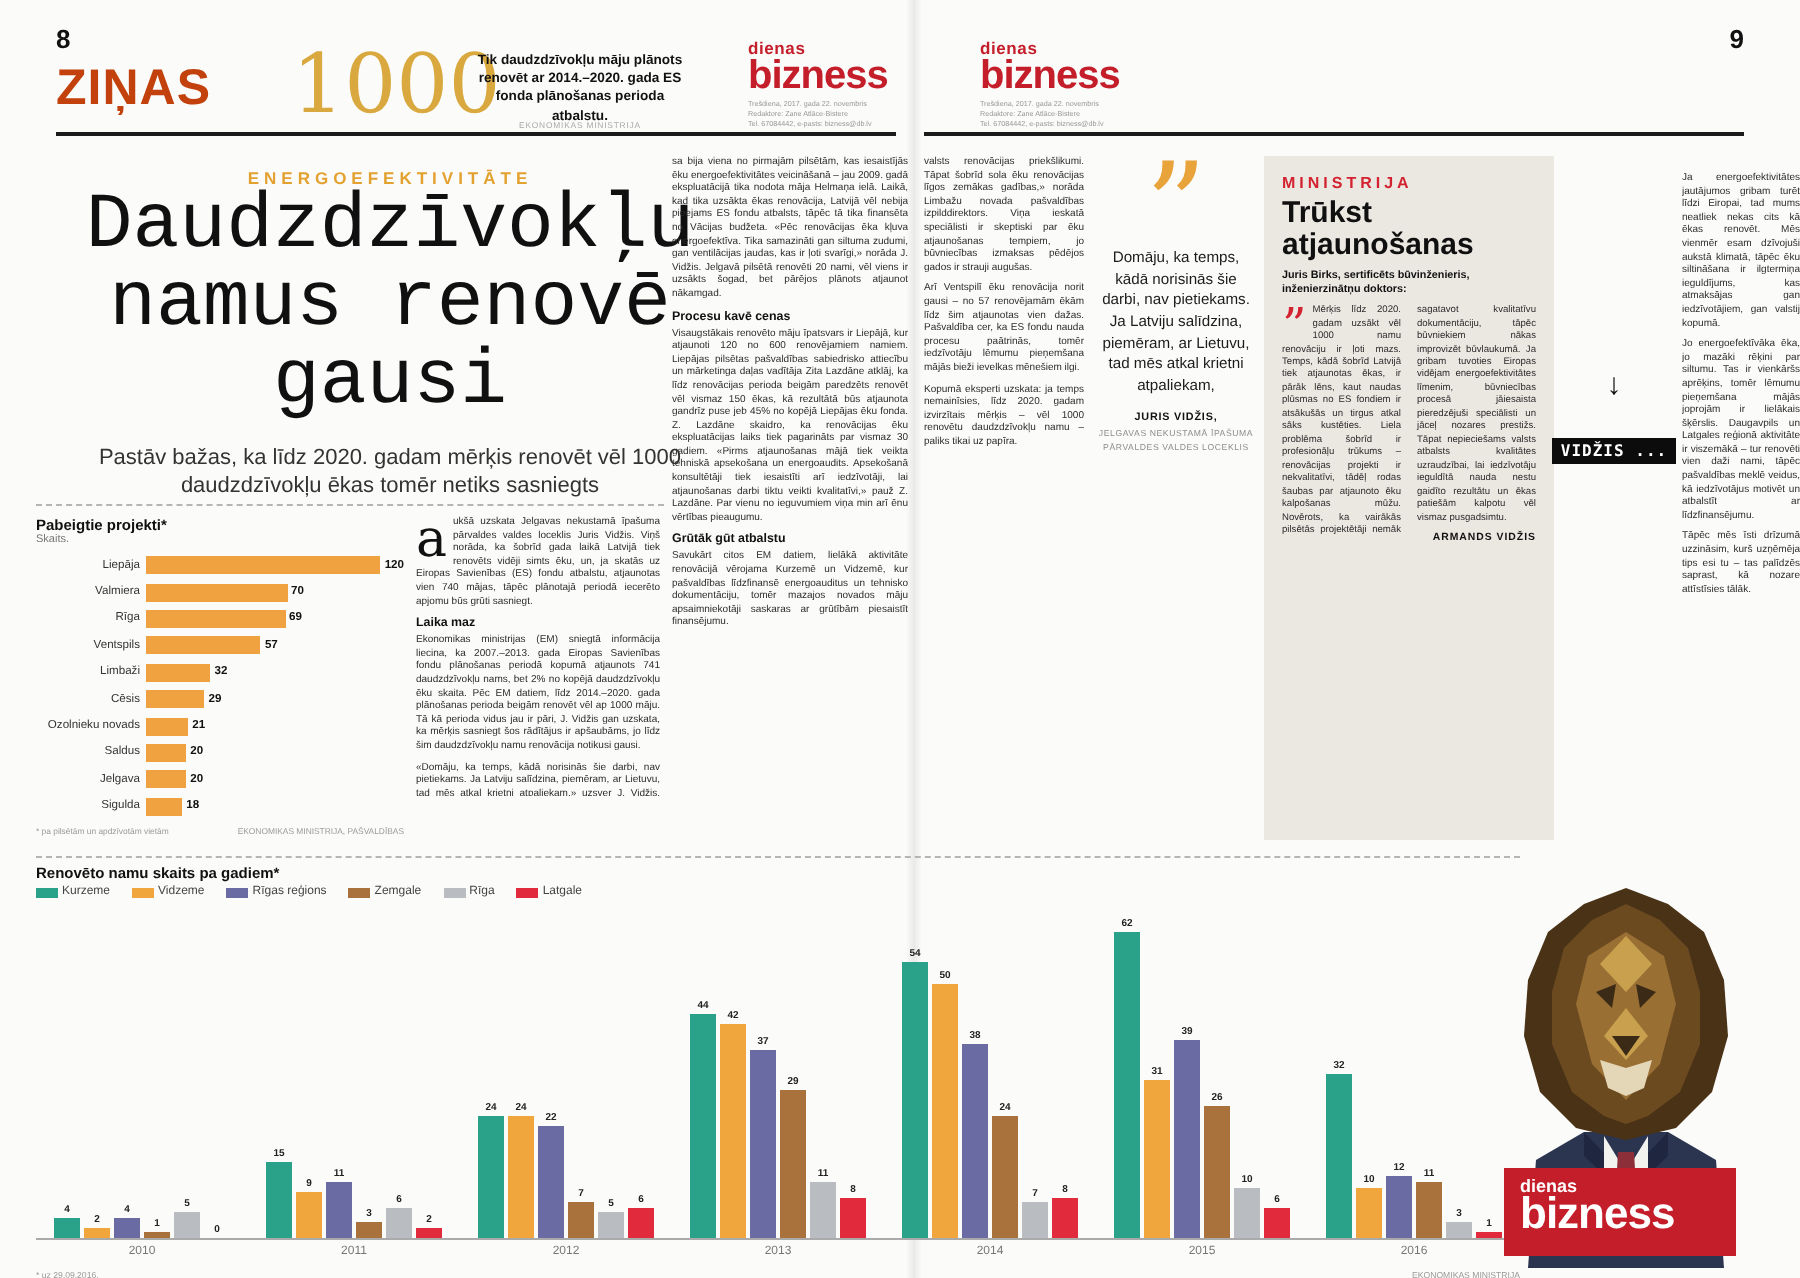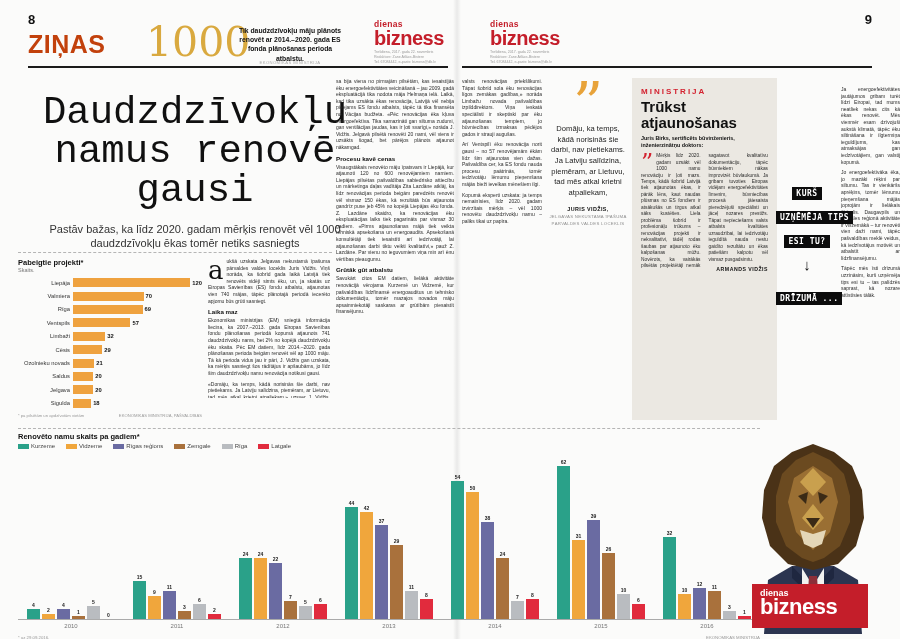--- a/index.html
+++ b/index.html
@@ -128,20 +128,21 @@
     <div class="dateline">
       <div>Trešdiena, 2017. gada 22. novembris</div>
         <div>Redaktore: Zane Atlāce-Bistere</div>
         <div>Tel. 67084442, e-pasts: bizness@db.lv</div>
     </div>
   </div>
 
   <div class="rule" style="left:28px;width:420px;"></div>
   <div class="rule" style="left:462px;width:410px;"></div>
 
+  <div class="kicker">ENERGOEFEKTIVITĀTE</div>
   <div class="headline">Daudzdzīvokļu namus renovē gausi</div>
   <div class="deck">Pastāv bažas, ka līdz 2020. gadam mērķis renovēt vēl 1000 daudzdzīvokļu ēkas tomēr netiks sasniegts</div>
 
   <div class="dash" style="left:18px;top:252px;width:314px;"></div>
 
   <div class="hchart">
     <div class="title">Pabeigtie projekti*</div>
     <div class="sub">Skaits.</div>
     <div>
         <div class="hrow">
@@ -258,27 +259,22 @@
     </div>
   </div>
 
   <div class="rightcol">
       <p class="bodytext">Ja energoefektivitātes jautājumos gribam turēt līdzi Eiropai, tad mums neatliek nekas cits kā ēkas renovēt. Mēs vienmēr esam dzīvojuši aukstā klimatā, tāpēc ēku siltināšana ir ilgtermiņa ieguldījums, kas atmaksājas gan iedzīvotājiem, gan valstij kopumā.</p>
       <p class="bodytext">Jo energoefektīvāka ēka, jo mazāki rēķini par siltumu. Tas ir vienkāršs aprēķins, tomēr lēmumu pieņemšana mājās joprojām ir lielākais šķērslis. Daugavpils un Latgales reģionā aktivitāte ir viszemākā – tur renovēti vien daži nami, tāpēc pašvaldības meklē veidus, kā iedzīvotājus motivēt un atbalstīt ar līdzfinansējumu.</p>
       <p class="bodytext">Tāpēc mēs īsti drīzumā uzzināsim, kurš uzņēmēja tips esi tu – tas palīdzēs saprast, kā nozare attīstīsies tālāk.</p>
     </div>
 
   <div class="promo">
-    <div>
-        <div><span class="promo-box">KURŠ</span></div>
-        <div><span class="promo-box">UZŅĒMĒJA TIPS</span></div>
-        <div><span class="promo-box">ESI TU?</span></div>
-      </div>
     <div class="promo-arrow">↓</div>
-    <div><span class="promo-box">DRĪZUMĀ ...</span></div>
+    <div><span class="promo-box">VIDŽIS ...</span></div>
   </div>
 
   <div class="ychart">
     <div class="dash" style="left:0;top:0;width:742px;"></div>
     <div class="title">Renovēto namu skaits pa gadiem*</div>
     <div class="legend">
         <span class="legend-item">
           <span class="legend-swatch" style="background: rgb(42, 161, 137);"></span>
           <span>Kurzeme</span>
         </span>

